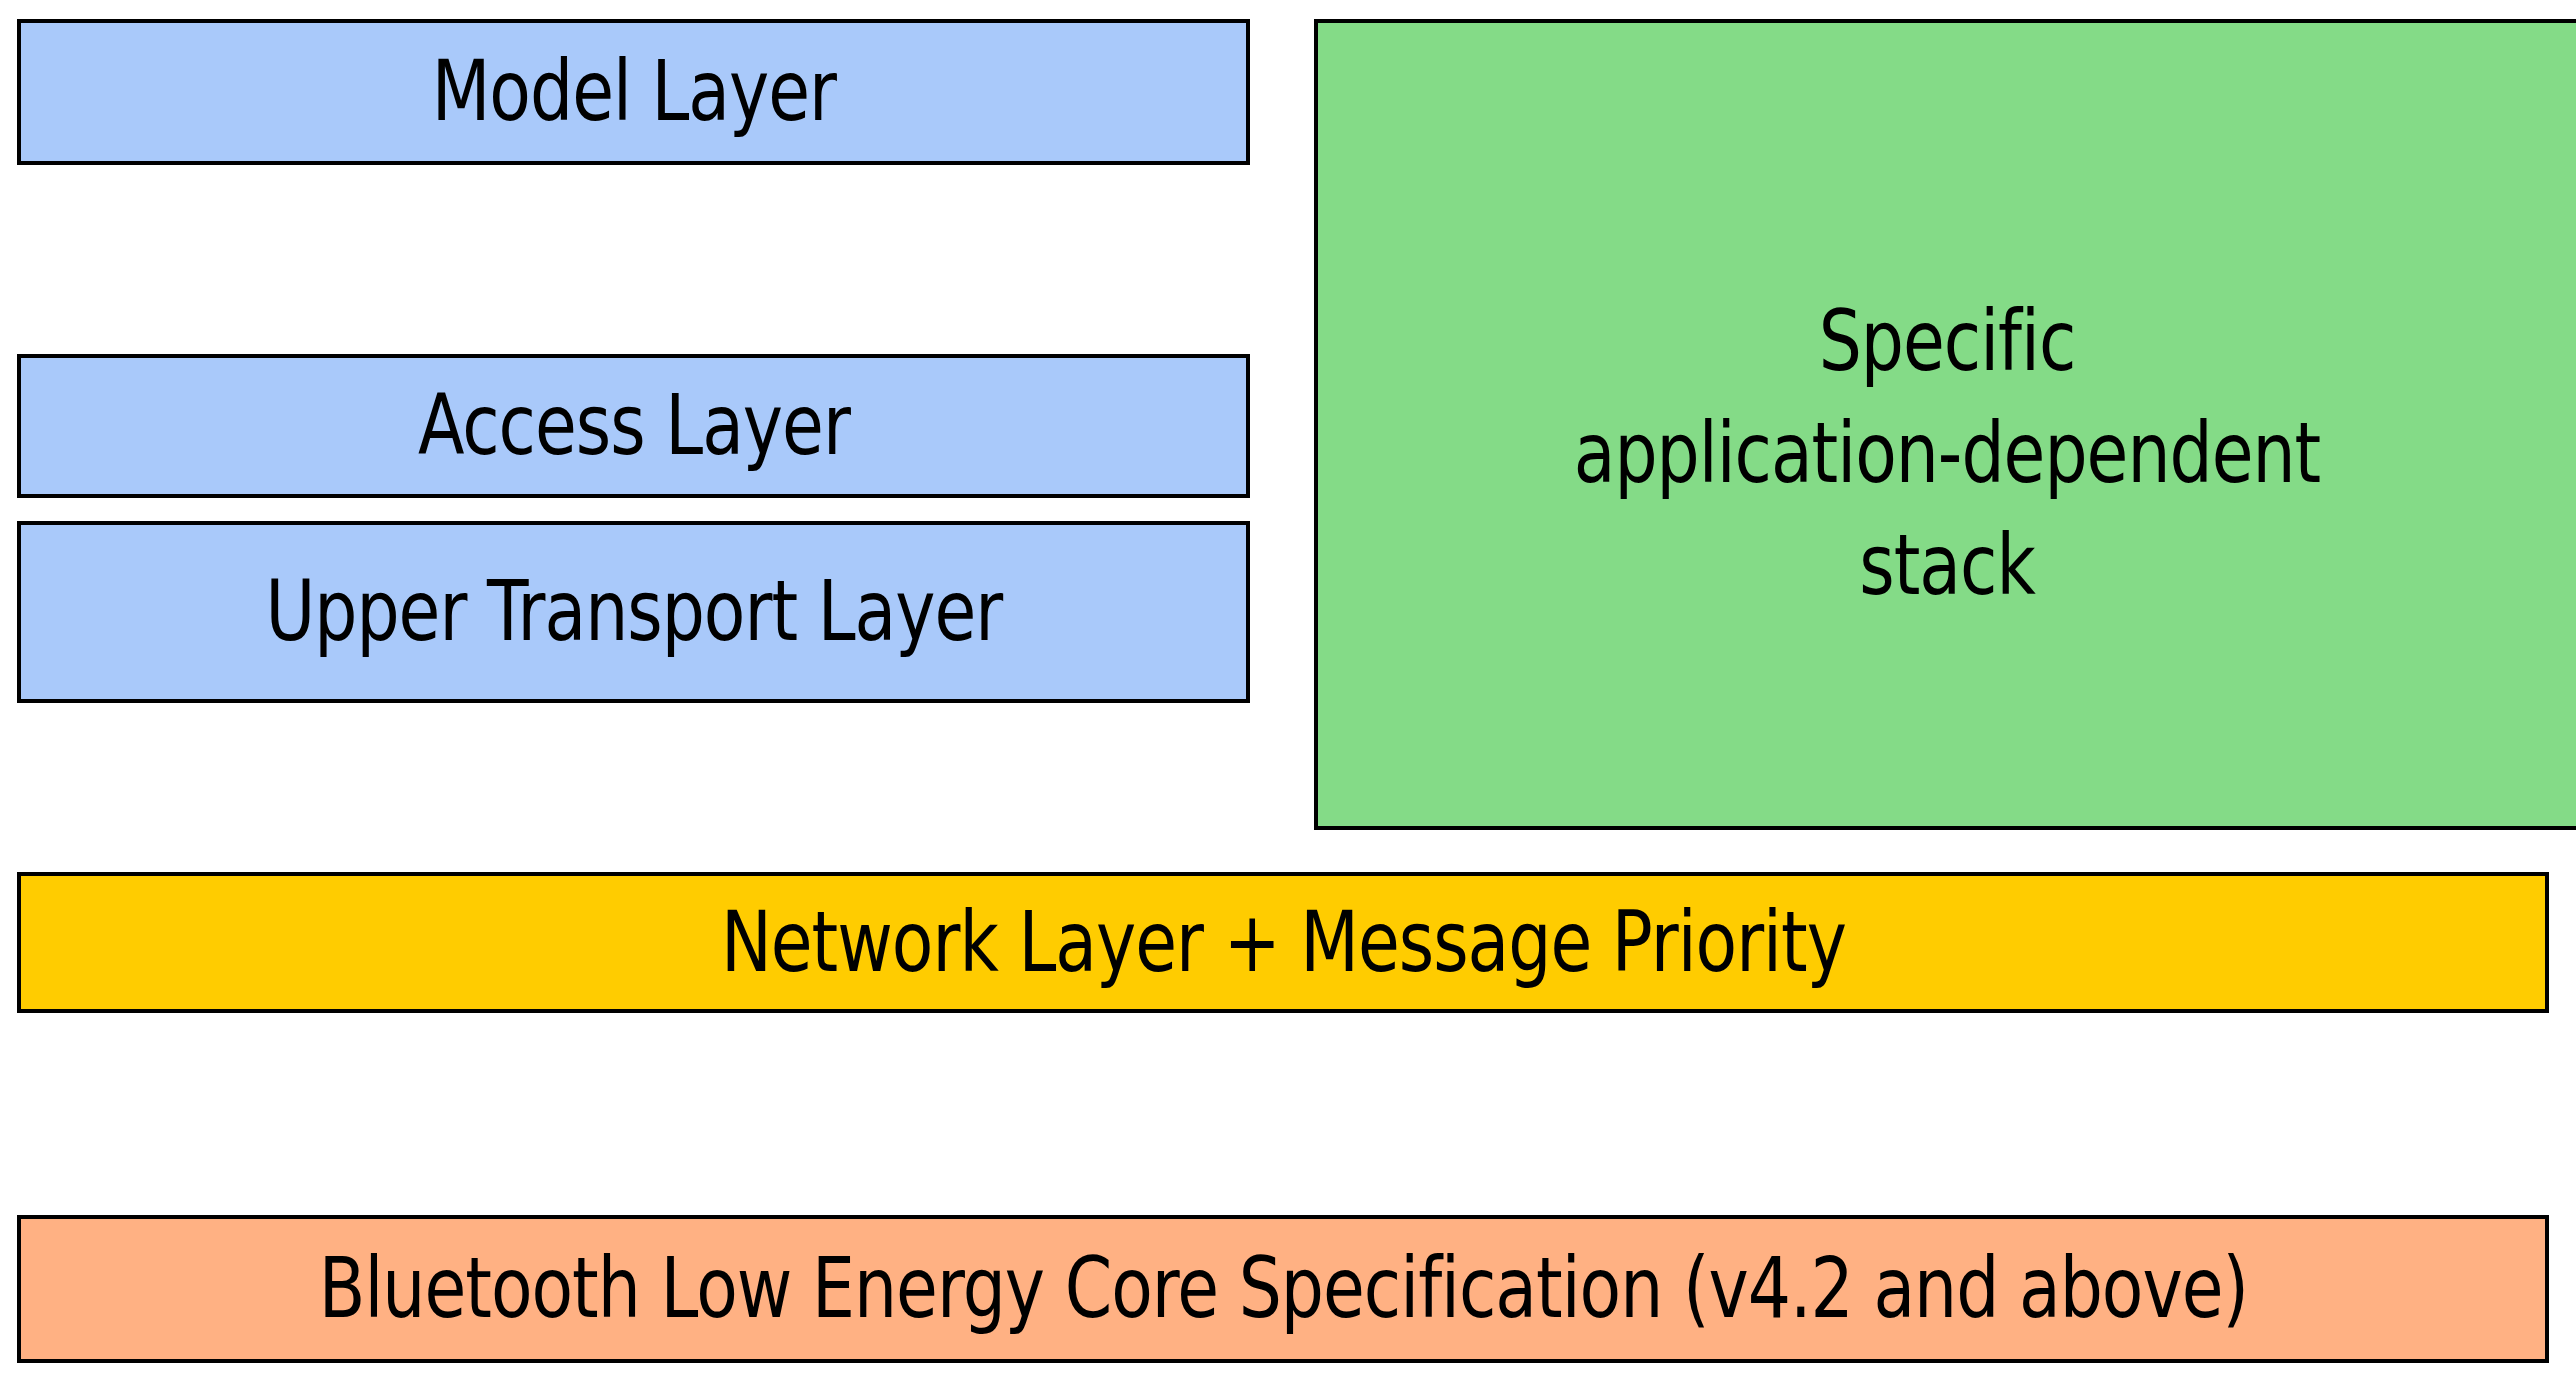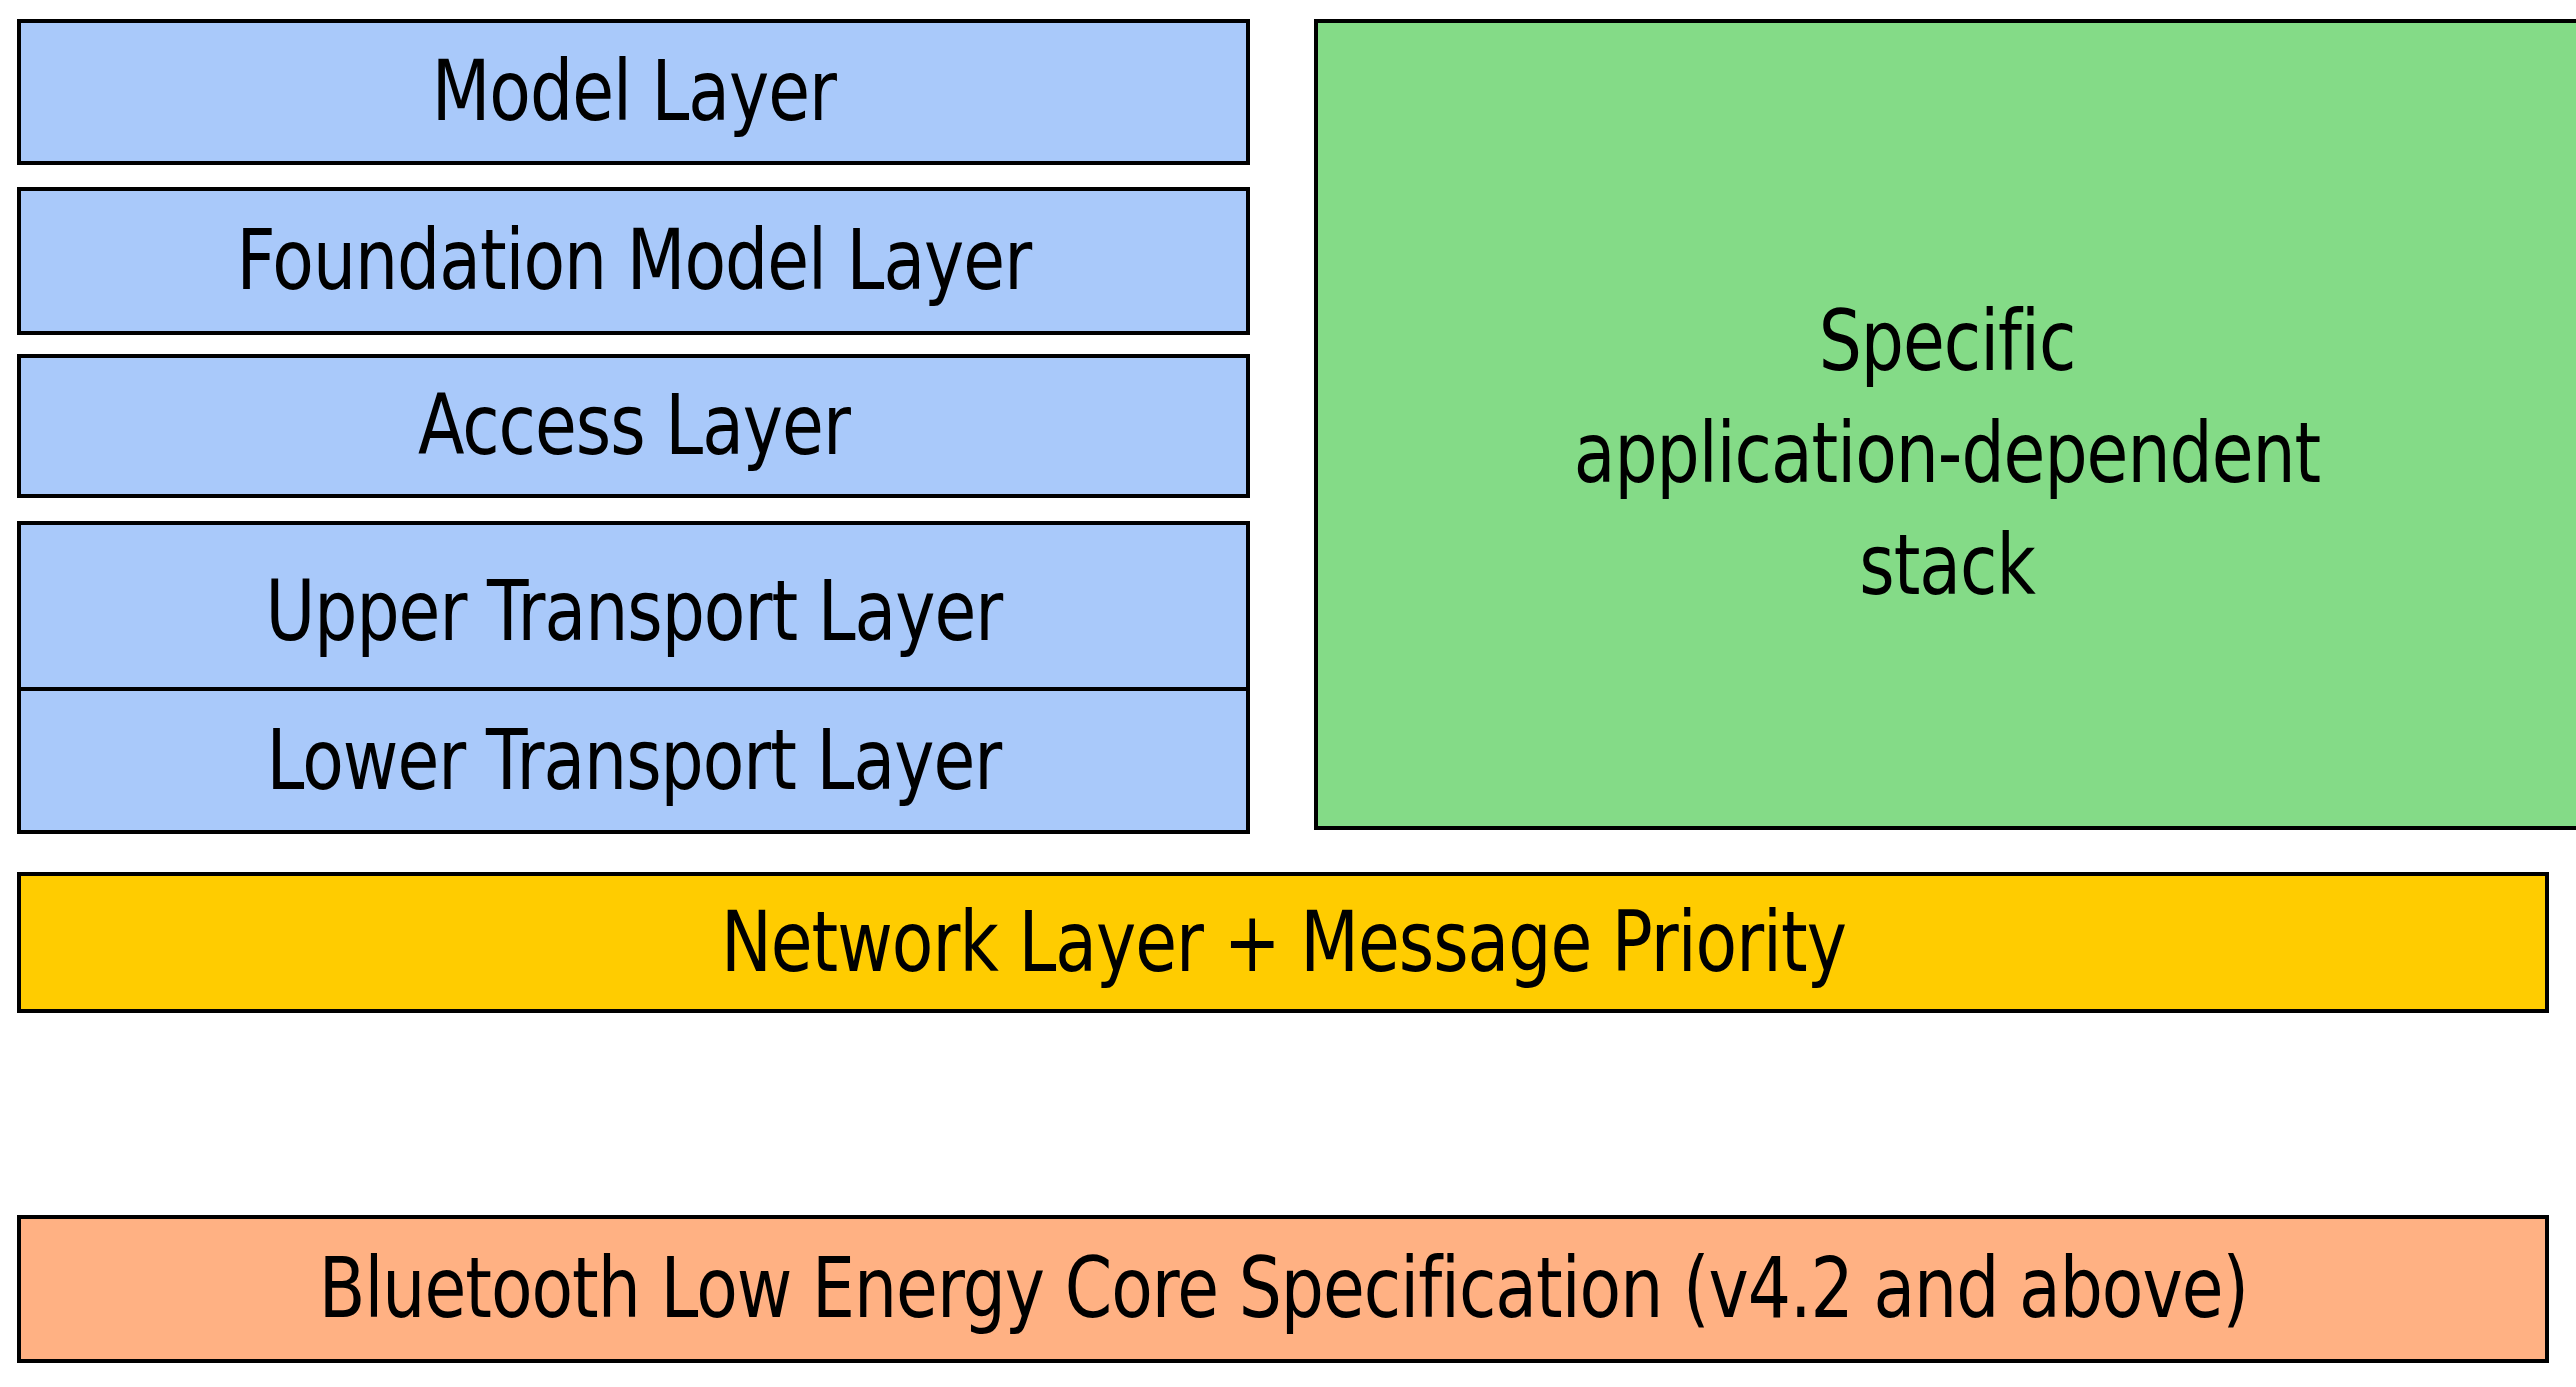--- a/index.html
+++ b/index.html
@@ -66,31 +66,25 @@
   #band-2 { top: 1215px; height: 148px; }
 </style>
 </head>
 <body>
 
 <div id="canvas">
 
   <div class="box blue leftbox" id="blue-0">
     <span class="label">Model Layer</span>
   </div>
-  <div class="box blue leftbox" id="blue-1">
-    <span class="label">Foundation Model Layer</span>
-  </div>
   <div class="box blue leftbox" id="blue-2">
     <span class="label">Access Layer</span>
   </div>
   <div class="box blue leftbox" id="blue-3">
     <span class="label">Upper Transport Layer</span>
-  </div>
-  <div class="box blue leftbox" id="blue-4">
-    <span class="label">Lower Transport Layer</span>
   </div>
 
   <div class="box green" id="green-box">
     <div class="multiline">
       <div>Specific</div>
       <div>application-dependent</div>
       <div>stack</div>
     </div>
   </div>
 

